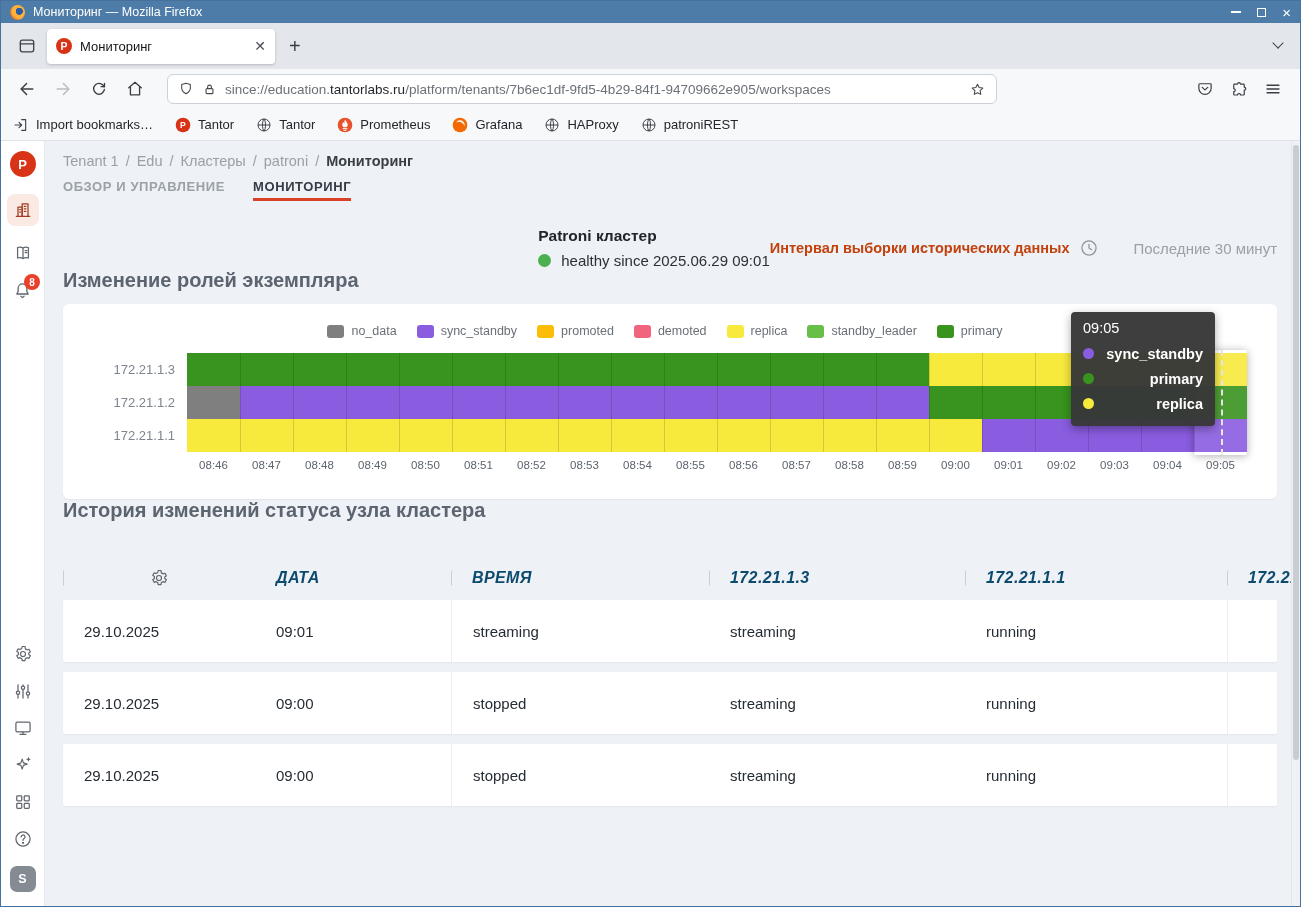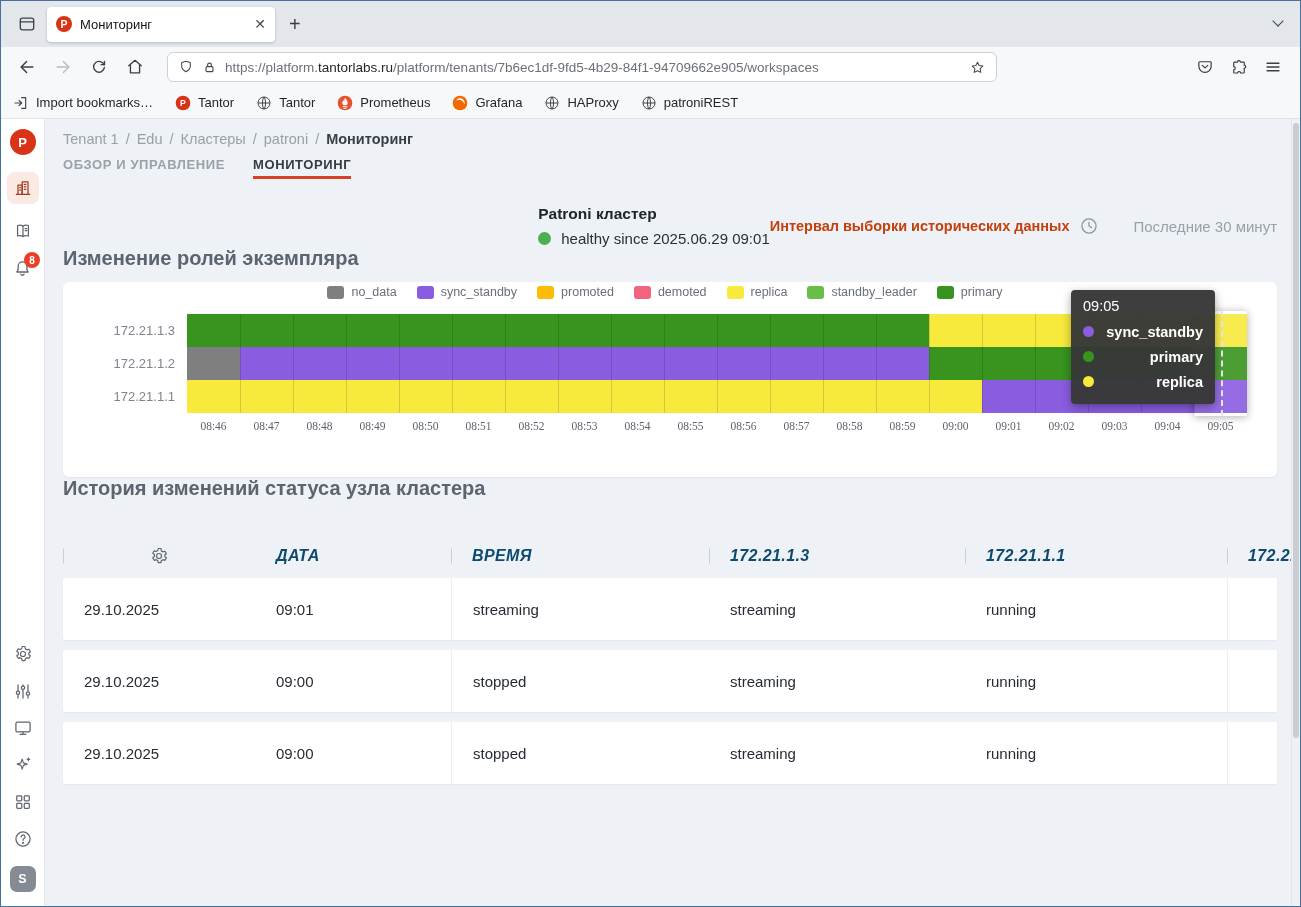--- a/index.html
+++ b/index.html
@@ -71,34 +71,34 @@
   .interval{ display:flex; align-items:center; gap:10px; }
   .interval-label{ font-size:14.5px; font-weight:bold; color:#c2410c; }
   .interval-value{ font-size:15px; color:#9aa1a9;padding-left:24px; }
   .clock{ color:#8d939b; display:flex; }
 
   h2.section{ margin:0; font-size:20px; font-weight:bold; color:#5c6470; }
   .sec1{ margin-top:20px; }
   .sec2{ margin-top:50px; }
 
   
-  .card{ margin-top:12px; background:#fff; border-radius:6px; height:195px; box-shadow:0 1px 2px rgba(25,39,62,.06); padding:2px 30px 0 20px; }
+  .card{ margin-top:12px; background:#fff; border-radius:6px; height:195px; box-shadow:0 1px 2px rgba(25,39,62,.06); padding:19px 30px 0 20px; }
   .legend{ display:flex; justify-content:center; align-items:center; gap:20px; height:16px; font-size:12.5px; color:#6a7078; }
   .legend-item{ display:flex; align-items:center; gap:7px; }
   .swatch{ width:17px; height:13px; border-radius:3px; }
   .chart-body{ display:flex; margin-top:14px; }
   .row-labels{ width:104px; flex:0 0 auto; }
   .row-label{ height:33px; line-height:33px; text-align:right; padding-right:12px; font-size:13px; color:#7e858e; }
   .tracks{ flex:1; position:relative; }
   .row-track{ height:33px; position:relative; }
   .seg{ position:absolute; top:0; bottom:0; }
   .gridline{ position:absolute; top:0; bottom:0; width:1px; background:rgba(0,0,0,.14); }
   .hover-col{ position:absolute; left:95%; width:5%; top:-3px; bottom:-3px; background:rgba(255,255,255,.10); box-shadow:0 1px 8px rgba(0,0,0,.32); border-radius:2px; pointer-events:none; }
   .hover-line{ position:absolute; left:97.5%; top:-3px; bottom:-3px; border-left:2px dashed #e9e9e9; pointer-events:none; }
-  .ticks{ display:flex; margin-left:104px; margin-top:7px;font-family:Liberation Serif, serif; }
+  .ticks{ display:flex; margin-left:104px; margin-top:7px; }
   .tick{ flex:1; text-align:center; font-size:11.5px; color:#5d646d; white-space:nowrap; }
 
   
   .tooltip{ position:absolute; top:171px; left:1026px; width:144px; background:rgba(56,56,56,.97); border-radius:4px; color:#fff; padding:8px 12px 10px; box-shadow:0 3px 10px rgba(0,0,0,.35); z-index:20; }
   .tt-time{ font-size:14.5px; margin-bottom:5px; }
   .tt-row{ display:flex; align-items:center; justify-content:space-between; height:25px; font-size:14.5px; font-weight:bold; }
   .tt-dot{ width:11px; height:11px; border-radius:50%; }
 
   
   .thead{ margin-top:40px; display:grid; grid-template-columns:192px 196px 258px 256px 1fr 50px; height:32px; align-items:center; color:#0c4a6e; font-size:16px; font-weight:bold; letter-spacing:.4px;font-style:italic; }
@@ -115,20 +115,29 @@
   .scroll-strip{ width:9px; background:#f0f1f4; border-left:1px solid #e2e5e9; position:relative; flex:0 0 auto; }
   .scroll-thumb{ position:absolute; left:1px; right:1px; top:4px; height:615px; background:#c9cdd3; border-radius:4px; }
 
   svg{ display:block; }
 </style>
 </head>
 <body>
 
 <div class="window">
 
+  <div class="titlebar">
+    <span class="ff-logo"></span>
+    <span>Мониторинг — Mozilla Firefox</span>
+    <div class="win-controls">
+      <span class="w-min"></span>
+      <span class="w-max"></span>
+      <span class="w-close">×</span>
+    </div>
+  </div>
 
   <div class="tabstrip">
     <span class="ffview">
       <svg width="20" height="20" viewBox="0 0 24 24" fill="none" stroke="currentColor" stroke-width="1.6" stroke-linecap="round">
           <rect x="4" y="5" width="16" height="14" rx="2.5"></rect>
           <path d="M4 9.5h16"></path>
         </svg>
     </span>
     <div class="tab">
       <span class="favicon">P</span>
@@ -169,21 +178,21 @@
         <svg width="16" height="16" viewBox="0 0 24 24" fill="none" stroke="#45494e" stroke-width="1.6" stroke-linejoin="round">
             <path d="M12 3.5l6.5 1.8v5.2c0 3.8-2.7 6.6-6.5 8.5-3.8-1.9-6.5-4.7-6.5-8.5V5.3z"></path>
           </svg>
       </span>
       <span>
         <svg width="15" height="15" viewBox="0 0 24 24" fill="none" stroke="#45494e" stroke-width="1.8">
             <rect x="6.5" y="10.5" width="11" height="8" rx="1.5"></rect>
             <path d="M9 10.5V8a3 3 0 0 1 6 0v2.5"></path>
           </svg>
       </span>
-      <span class="url-text"><span>https://platform.</span><span class="url-domain">tantorlabs.ru</span><span>/platform/tenants/7b6ec1df-9fd5-4b29-84f1-94709662e905/workspaces</span></span>
+      <span class="url-text"><span>since://education.</span><span class="url-domain">tantorlabs.ru</span><span>/platform/tenants/7b6ec1df-9fd5-4b29-84f1-94709662e905/workspaces</span></span>
       <span>
         <svg width="17" height="17" viewBox="0 0 24 24" fill="none" stroke="#45494e" stroke-width="1.5" stroke-linejoin="round">
             <path d="M12 4.5l2.3 4.7 5.2.8-3.8 3.7.9 5.2-4.6-2.4-4.6 2.4.9-5.2L4.5 10l5.2-.8z"></path>
           </svg>
       </span>
     </div>
     <div class="nav-right">
       <span>
         <svg width="18" height="18" viewBox="0 0 24 24" fill="none" stroke="#3b3f44" stroke-width="1.6" stroke-linecap="round" stroke-linejoin="round">
             <path d="M5 5h14a1.2 1.2 0 0 1 1.2 1.2V11a8.2 8.2 0 0 1-16.4 0V6.2A1.2 1.2 0 0 1 5 5z"></path>

